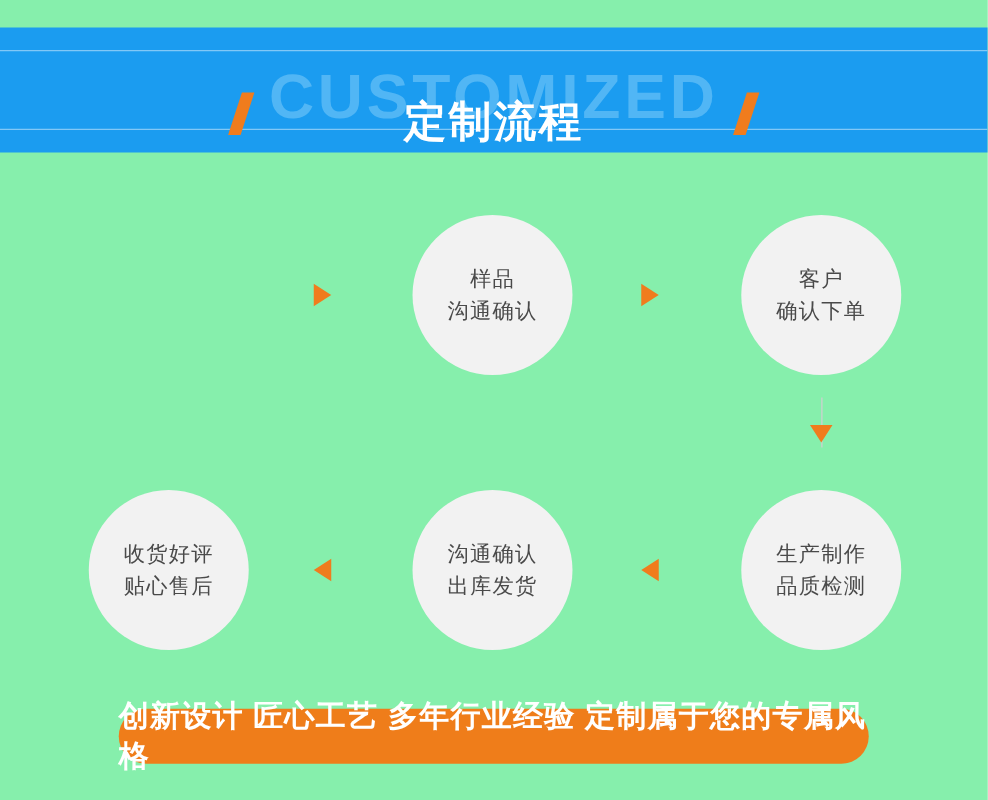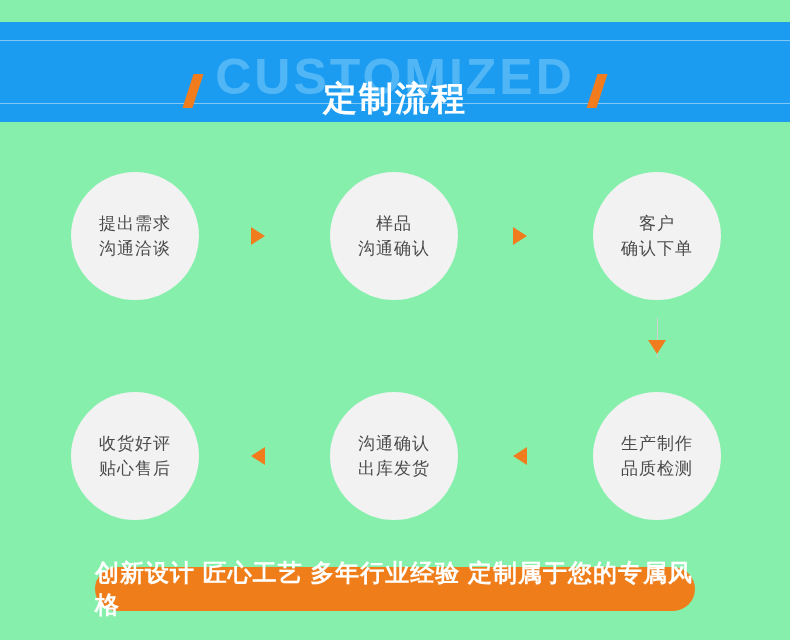--- a/index.html
+++ b/index.html
@@ -169,27 +169,20 @@
 
   <div class="banner">
     <div class="banner-line top"></div>
     <div class="banner-line bottom"></div>
     <div class="banner-ghost">CUSTOMIZED</div>
     <div class="banner-slash left"></div>
     <div class="banner-slash right"></div>
     <div class="banner-title">定制流程</div>
   </div>
 
-  <div class="node" style="left:71px; top:172px;">
-    <div class="ring ring-r1"></div>
-    <div class="label">
-      <span>提出需求</span>
-      <span>沟通洽谈</span>
-    </div>
-  </div>
 
   <div class="arrow-h arrow-right" style="left:251px; top:227px;"></div>
 
   <div class="node" style="left:330px; top:172px;">
     <div class="ring ring-r2"></div>
     <div class="label">
       <span>样品</span>
       <span>沟通确认</span>
     </div>
   </div>

